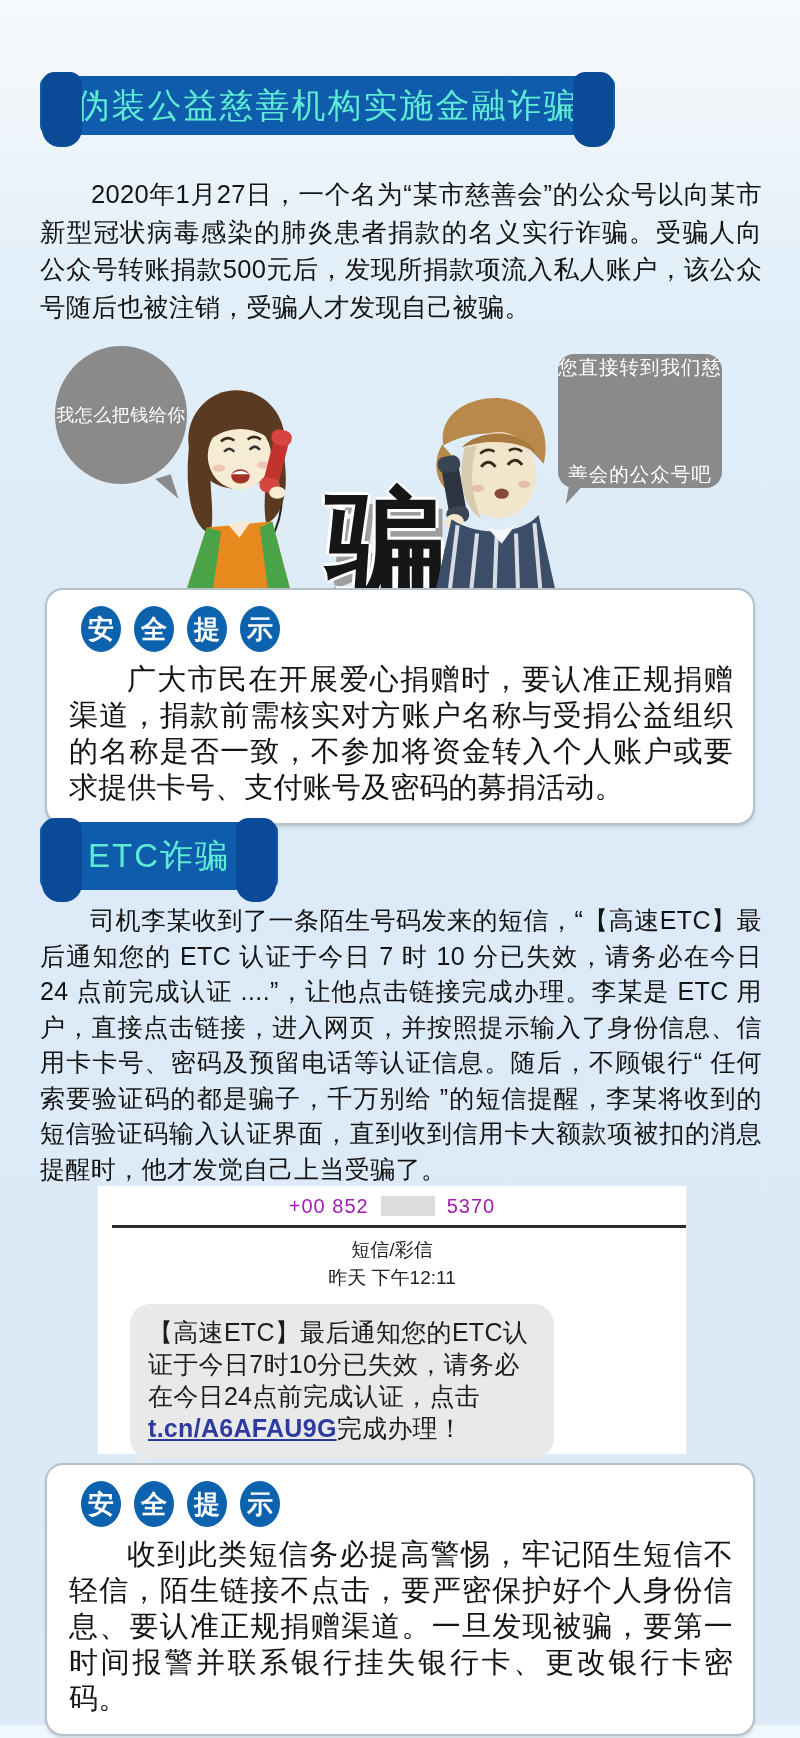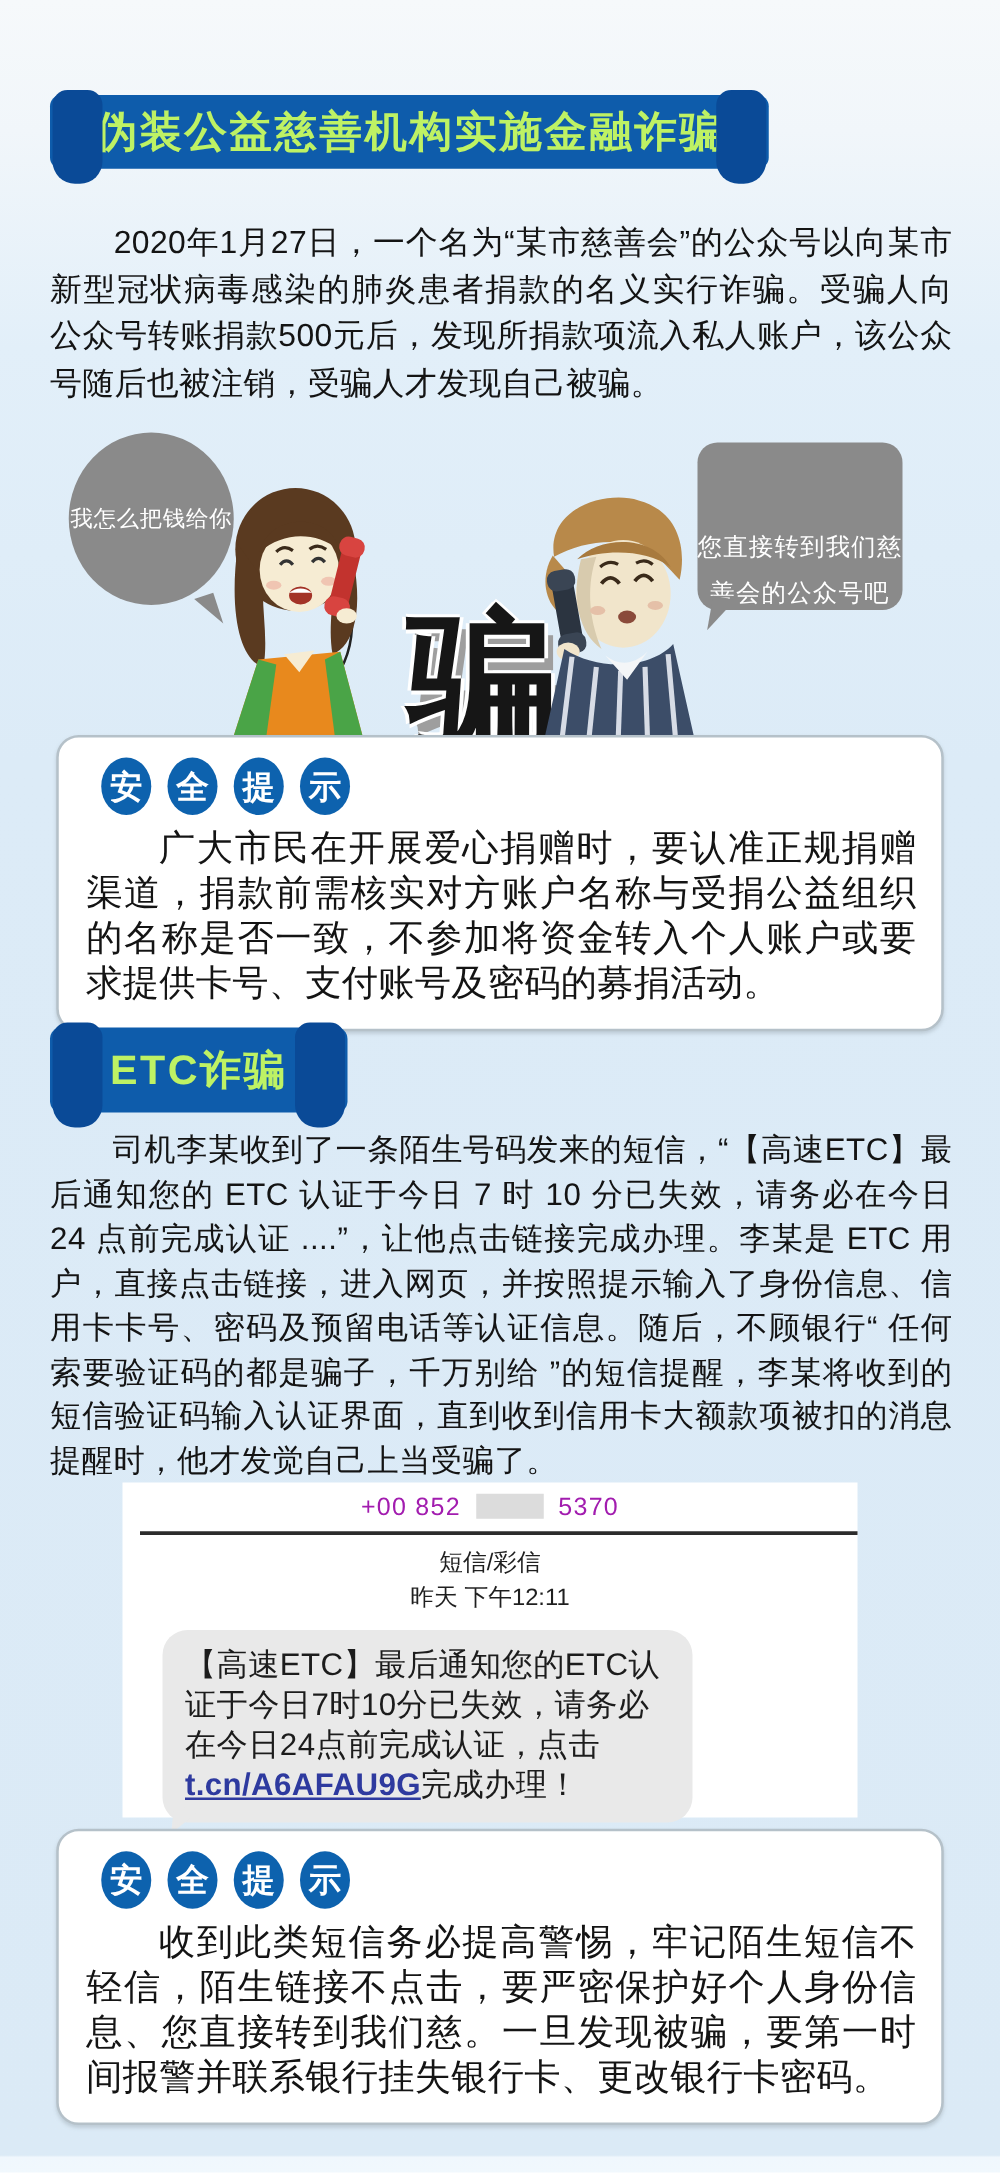--- a/index.html
+++ b/index.html
@@ -15,21 +15,21 @@
     background:#0e5cab;border-radius:9px;
     display:flex;align-items:center;justify-content:center;
   }
   .ribbon::before,.ribbon::after{
     content:"";position:absolute;top:-4px;bottom:-12px;width:40px;z-index:2;
     background:#0a4a97;border-radius:12px 12px 18px 18px;
   }
   .ribbon::before{left:2px;}
   .ribbon::after{right:2px;}
   .ribbon .ribbon-label{
-    position:relative;z-index:3;color:#bef264;font-weight:700;letter-spacing:2px;
+    position:relative;z-index:3;color:#5eead4;font-weight:400;letter-spacing:2px;
   }
   .ribbon1{left:40px;top:76px;width:575px;height:59px;}
   .ribbon1 .ribbon-label{font-size:34px;}
   .ribbon2{left:40px;top:822px;width:238px;height:68px;}
   .ribbon2 .ribbon-label{font-size:33px;}
   
   .para{
     position:absolute;left:40px;width:722px;margin:0;
     color:#141414;font-weight:500;text-indent:2em;text-align:justify;
   }
@@ -43,21 +43,21 @@
     display:flex;align-items:center;justify-content:center;text-align:center;
   }
   .sb-left .sb-text{font-size:18px;letter-spacing:0.5px;}
   .sb-tail-left{
     position:absolute;left:104px;top:130px;width:0;height:0;background:none;
     border-top:26px solid #8a8a8a;border-left:16px solid transparent;
     transform:rotate(-18deg);
   }
   .sb-right{
     left:518px;top:18px;width:164px;height:134px;border-radius:16px;
-    display:flex;flex-direction:column;align-items:center;justify-content:flex-end;gap:10px;
+    display:flex;flex-direction:column;align-items:center;justify-content:space-between;gap:10px;
   }
   .sb-right .sb-line{font-size:19.5px;letter-spacing:1px;display:block;}
   .sb-tail-right{
     position:absolute;left:10px;bottom:-18px;width:0;height:0;background:none;
     border-top:28px solid #8a8a8a;border-right:18px solid transparent;
     transform:rotate(10deg);
   }
   .woman{position:absolute;left:138px;top:40px;width:128px;height:215px;}
   .man{position:absolute;left:382px;top:52px;width:145px;height:205px;}
   .bigchar{
@@ -225,16 +225,16 @@
     </div>
   </div>
 
   <div class="tipbox tipbox2">
     <div class="badges">
       <span class="badge">安</span>
       <span class="badge">全</span>
       <span class="badge">提</span>
       <span class="badge">示</span>
     </div>
-    <p class="tiptext">收到此类短信务必提高警惕，牢记陌生短信不轻信，陌生链接不点击，要严密保护好个人身份信息、您直接转到我们慈。一旦发现被骗，要第一时间报警并联系银行挂失银行卡、更改银行卡密码。</p>
+    <p class="tiptext">收到此类短信务必提高警惕，牢记陌生短信不轻信，陌生链接不点击，要严密保护好个人身份信息、要认准正规捐赠渠道。一旦发现被骗，要第一时间报警并联系银行挂失银行卡、更改银行卡密码。</p>
   </div>
 
 </div>
 
 </body></html>

